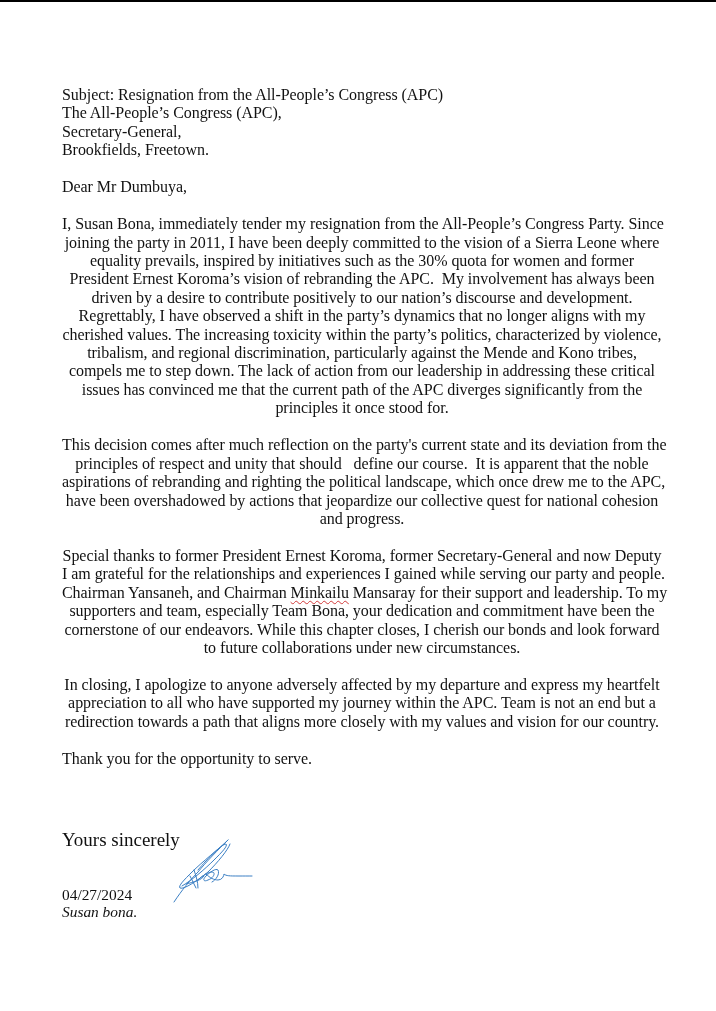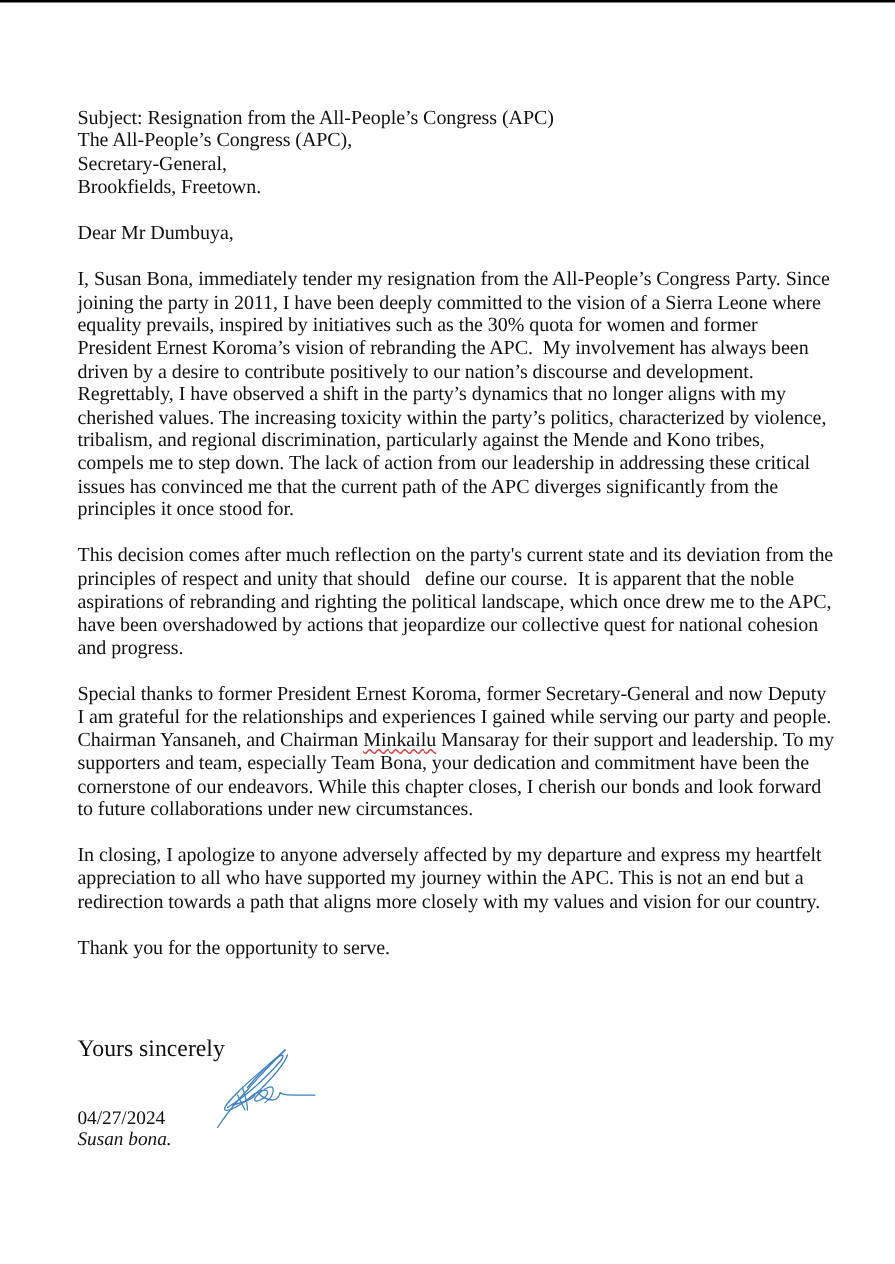--- a/index.html
+++ b/index.html
@@ -25,21 +25,21 @@
       position: absolute;
       left: 62px;
       top: 86px;
       width: 600px;
       font-size: 16px;
       line-height: 18.4px;
       letter-spacing: -0.05px;
     }
     .line { display: block; white-space: pre; }
     .gap { height: 18.6px; }
-    .para { margin: 0; }
+    .para { margin: 0; text-align: center; }
     .spell-error {
       text-decoration: underline wavy #d23a3a;
       text-decoration-thickness: 1px;
       text-underline-offset: 2px;
     }
     .closing { position: absolute; left: 62px; top: 831px; font-size: 19px; line-height: 18.4px; }
     .sig-name { position: absolute; left: 62px; top: 868px; font-size: 15.4px; line-height: 18.4px; font-style: italic; margin-top: 35px; }
     .sig-date { position: absolute; left: 62px; top: 886px; font-size: 15.4px; line-height: 18.4px; }
     .signature {
       position: absolute;
@@ -94,21 +94,21 @@
     <span class="line">I am grateful for the relationships and experiences I gained while serving our party and people.</span>
     <span class="line"><span>Chairman Yansaneh, and Chairman </span><span class="spell-error" style="text-decoration-color: rgb(210, 58, 58);">Minkailu</span><span> Mansaray for their support and leadership. To my</span></span>
     <span class="line">supporters and team, especially Team Bona, your dedication and commitment have been the</span>
     <span class="line">cornerstone of our endeavors. While this chapter closes, I cherish our bonds and look forward</span>
     <span class="line">to future collaborations under new circumstances.</span>
   </div>
   <div class="gap"></div>
 
   <div class="para">
     <span class="line">In closing, I apologize to anyone adversely affected by my departure and express my heartfelt</span>
-    <span class="line">appreciation to all who have supported my journey within the APC. This is not an end but a</span>
+    <span class="line">appreciation to all who have supported my journey within the APC. Team is not an end but a</span>
     <span class="line">redirection towards a path that aligns more closely with my values and vision for our country.</span>
   </div>
   <div class="gap"></div>
 
   <span class="line">Thank you for the opportunity to serve.</span>
 </div>
 
 <div class="closing">Yours sincerely</div>
 <div class="sig-name">Susan bona.</div>
 <div class="sig-date">04/27/2024</div>

